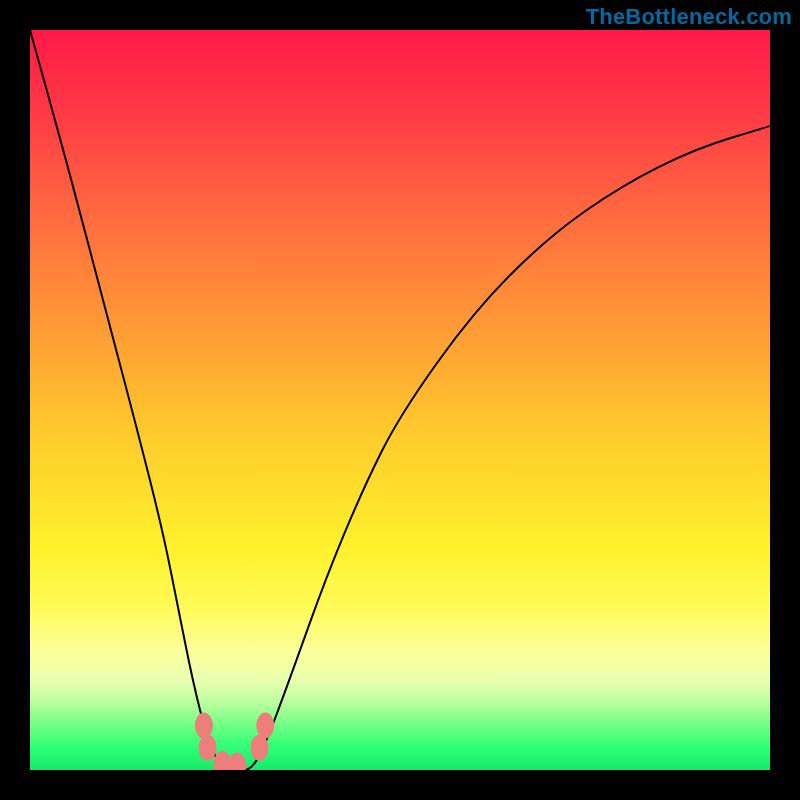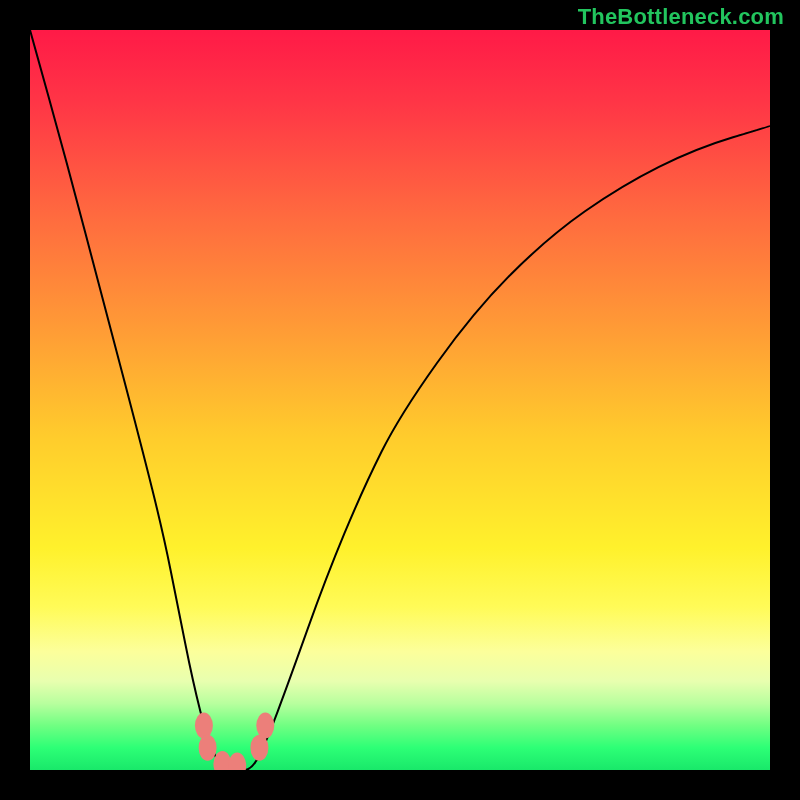--- a/index.html
+++ b/index.html
@@ -15,24 +15,24 @@
     position: absolute;
     left: 0;
     top: 0;
     width: 800px;
     height: 800px;
     background: #000;
   }
   .watermark {
     position: absolute;
     top: 4px;
-    right: 16px;
+    right: 8px;
     font-size: 22px;
     font-weight: bold;
-    color: #22c55e;
+    color: #0369a1;
     letter-spacing: 0.2px;
     user-select: none;
   }
   .plot {
     position: absolute;
     left: 30px;
     top: 30px;
     width: 740px;
     height: 740px;
     overflow: hidden;

